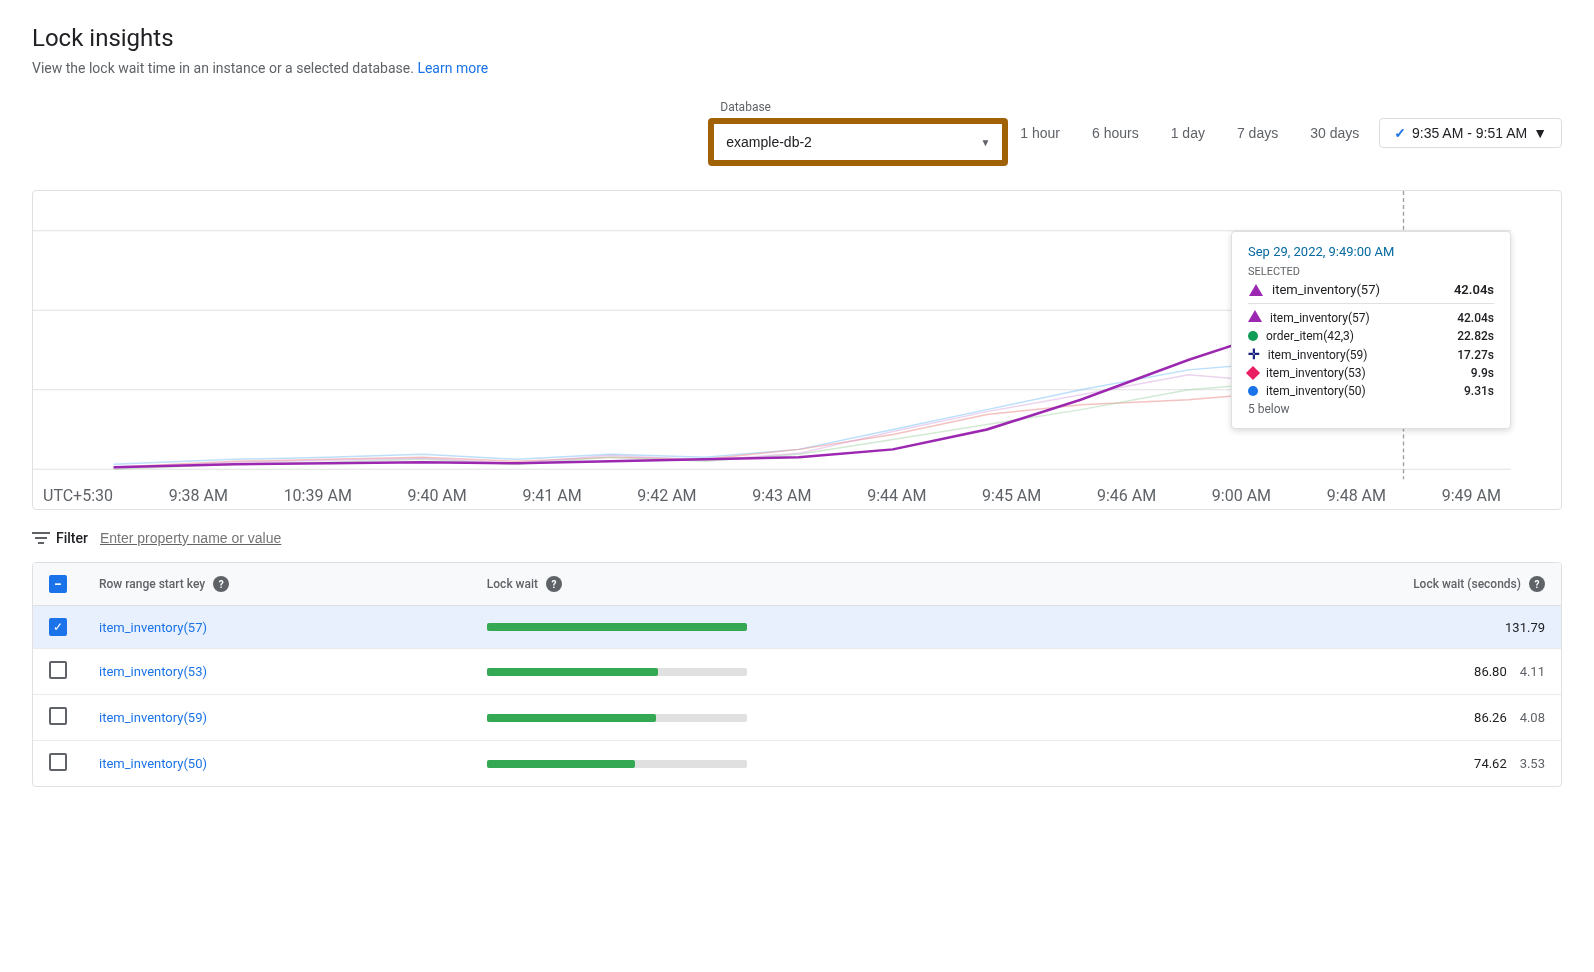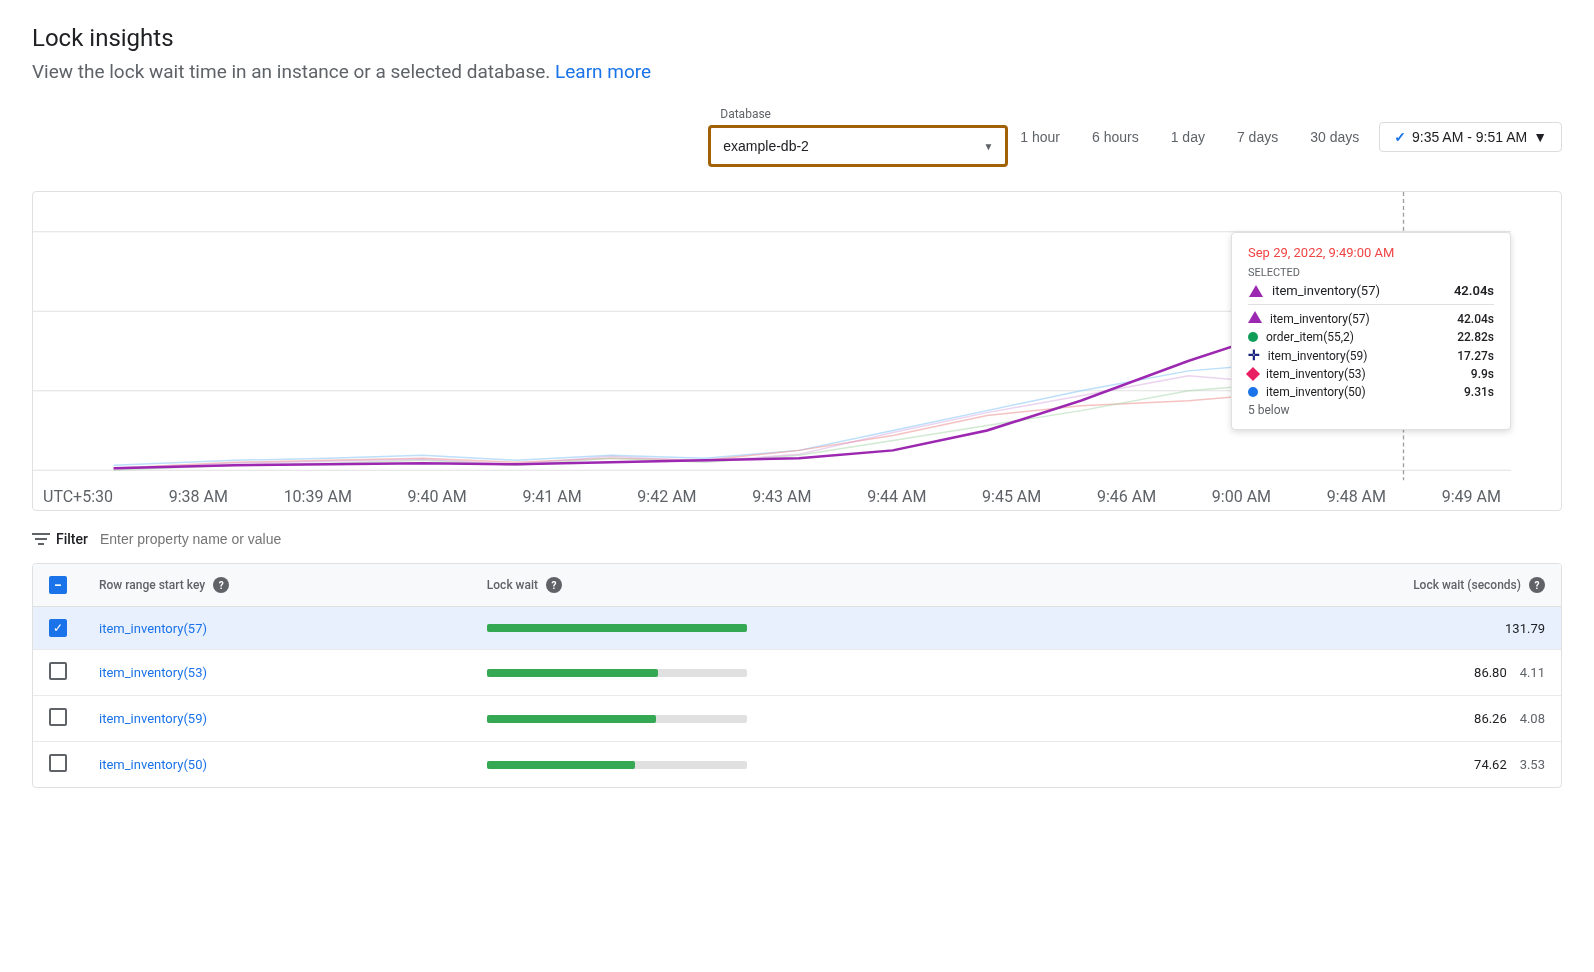--- a/index.html
+++ b/index.html
@@ -9,21 +9,21 @@
       color: #202124;
       background: #fff;
       padding: 24px 32px;
     }
     h1 {
       font-size: 24px;
       font-weight: 400;
       margin-bottom: 8px;
     }
     .subtitle {
-      font-size: 19px;
+      font-size: 14px;
       color: #5f6368;
       margin-bottom: 24px;
     }
     .subtitle a {
       color: #1a73e8;
       text-decoration: none;
     }
     .controls-row {
       display: flex;
       align-items: center;
@@ -38,21 +38,21 @@
       font-size: 12px;
       color: #5f6368;
       margin-bottom: 4px;
       position: relative;
       top: 0;
       background: white;
       padding: 0 4px;
       margin-left: 8px;
     }
     .db-select-wrapper {
-      border: 3px solid #a16207;
+      border: 6px solid #a16207;
       border-radius: 4px;
       padding: 10px 12px;
       display: flex;
       align-items: center;
       justify-content: space-between;
       width: 300px;
       cursor: pointer;
       position: relative;
     }
     .db-select-wrapper select {
@@ -153,21 +153,21 @@
       border: 1px solid #e0e0e0;
       border-radius: 4px;
       padding: 12px 16px;
       font-size: 13px;
       box-shadow: 0 2px 6px rgba(0,0,0,0.15);
       width: 280px;
       z-index: 10;
     }
     .tooltip-date {
       font-size: 13px;
-      color: #ef4444;
+      color: #0369a1;
       margin-bottom: 6px;
     }
     .tooltip-selected-label {
       font-size: 11px;
       color: #5f6368;
       margin-bottom: 4px;
     }
     .tooltip-item {
       display: flex;
       align-items: center;
@@ -248,20 +248,21 @@
       gap: 6px;
       font-size: 14px;
       font-weight: 500;
     }
     .filter-input {
       border: none;
       outline: none;
       font-size: 14px;
       color: #5f6368;
       flex: 1;
+      text-decoration: underline;
     }
 
     
     .table-container {
       border: 1px solid #e0e0e0;
       border-radius: 4px;
       overflow: hidden;
     }
     table {
       width: 100%;
@@ -467,21 +468,21 @@
               <polygon points="7,0 0,12 14,12" fill="#9c27b0"></polygon>
             </svg>
         </div>
         <span class="series-name">item_inventory(57)</span>
         <span class="series-value">42.04s</span>
       </div>
       <div class="tooltip-legend-item">
         <div class="series-icon">
           <div class="legend-dot" style="background:#0f9d58; width:10px;height:10px;"></div>
         </div>
-        <span class="series-name">order_item(55,2)</span>
+        <span class="series-name">order_item(42,3)</span>
         <span class="series-value">22.82s</span>
       </div>
       <div class="tooltip-legend-item">
         <div class="series-icon">
           <span class="legend-cross" style="color:#1a237e;">✛</span>
         </div>
         <span class="series-name">item_inventory(59)</span>
         <span class="series-value">17.27s</span>
       </div>
       <div class="tooltip-legend-item">

